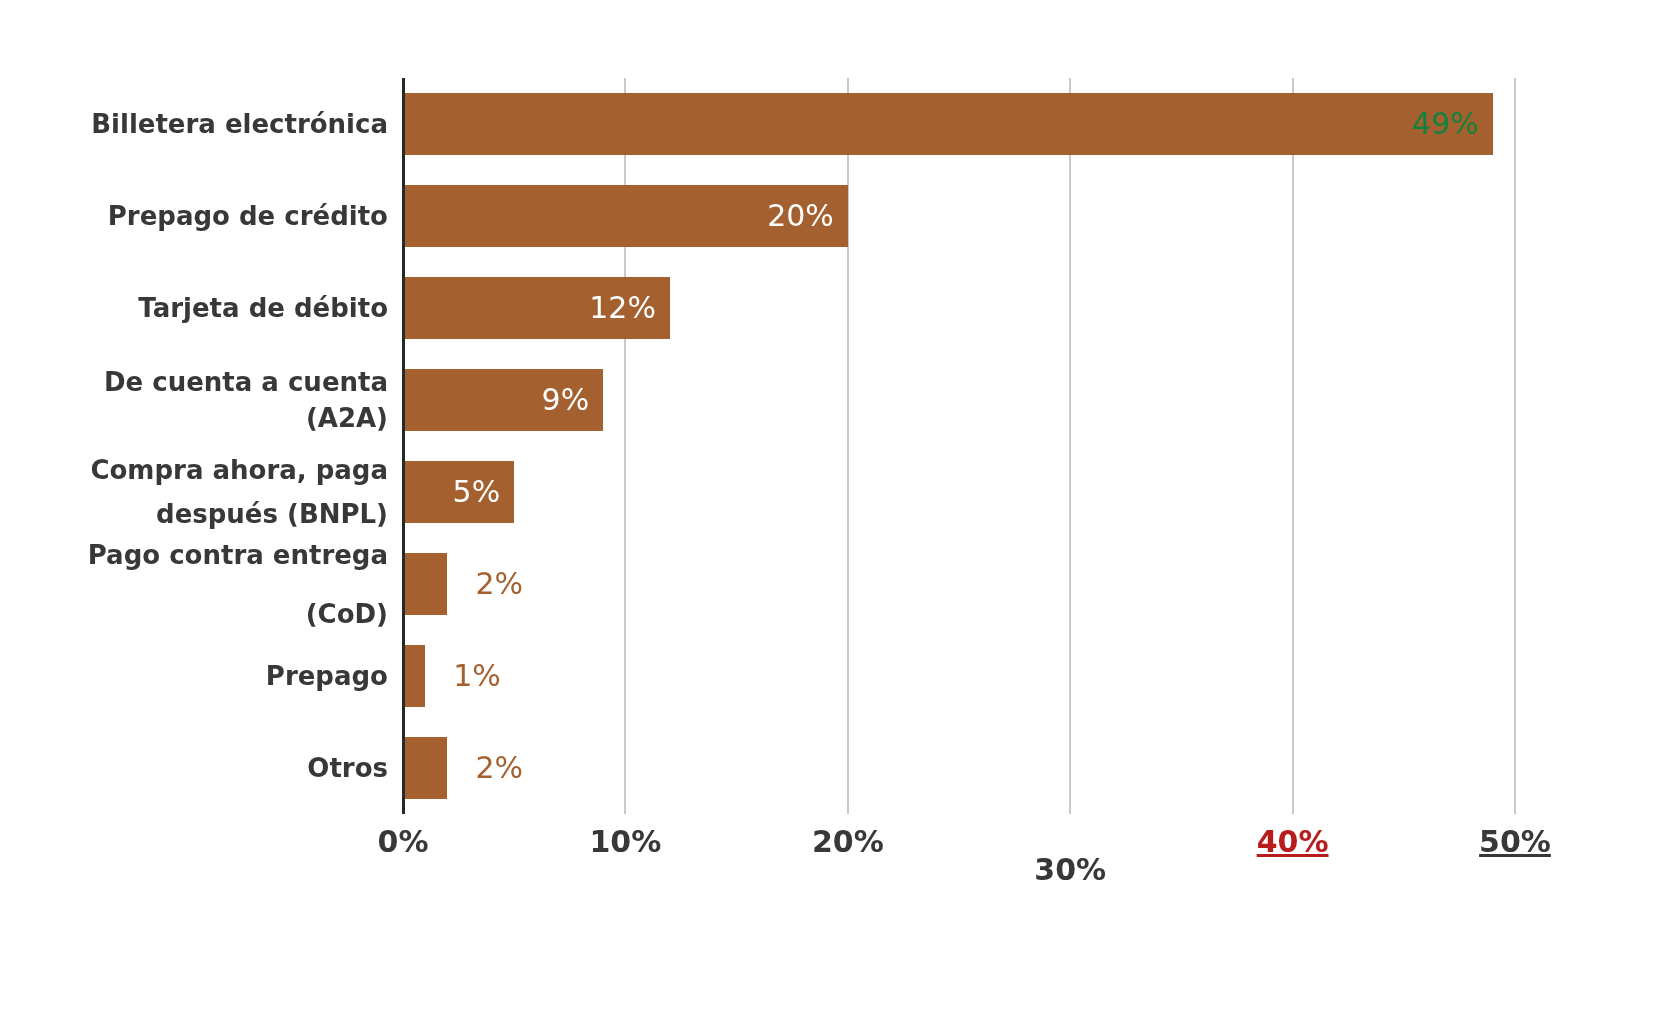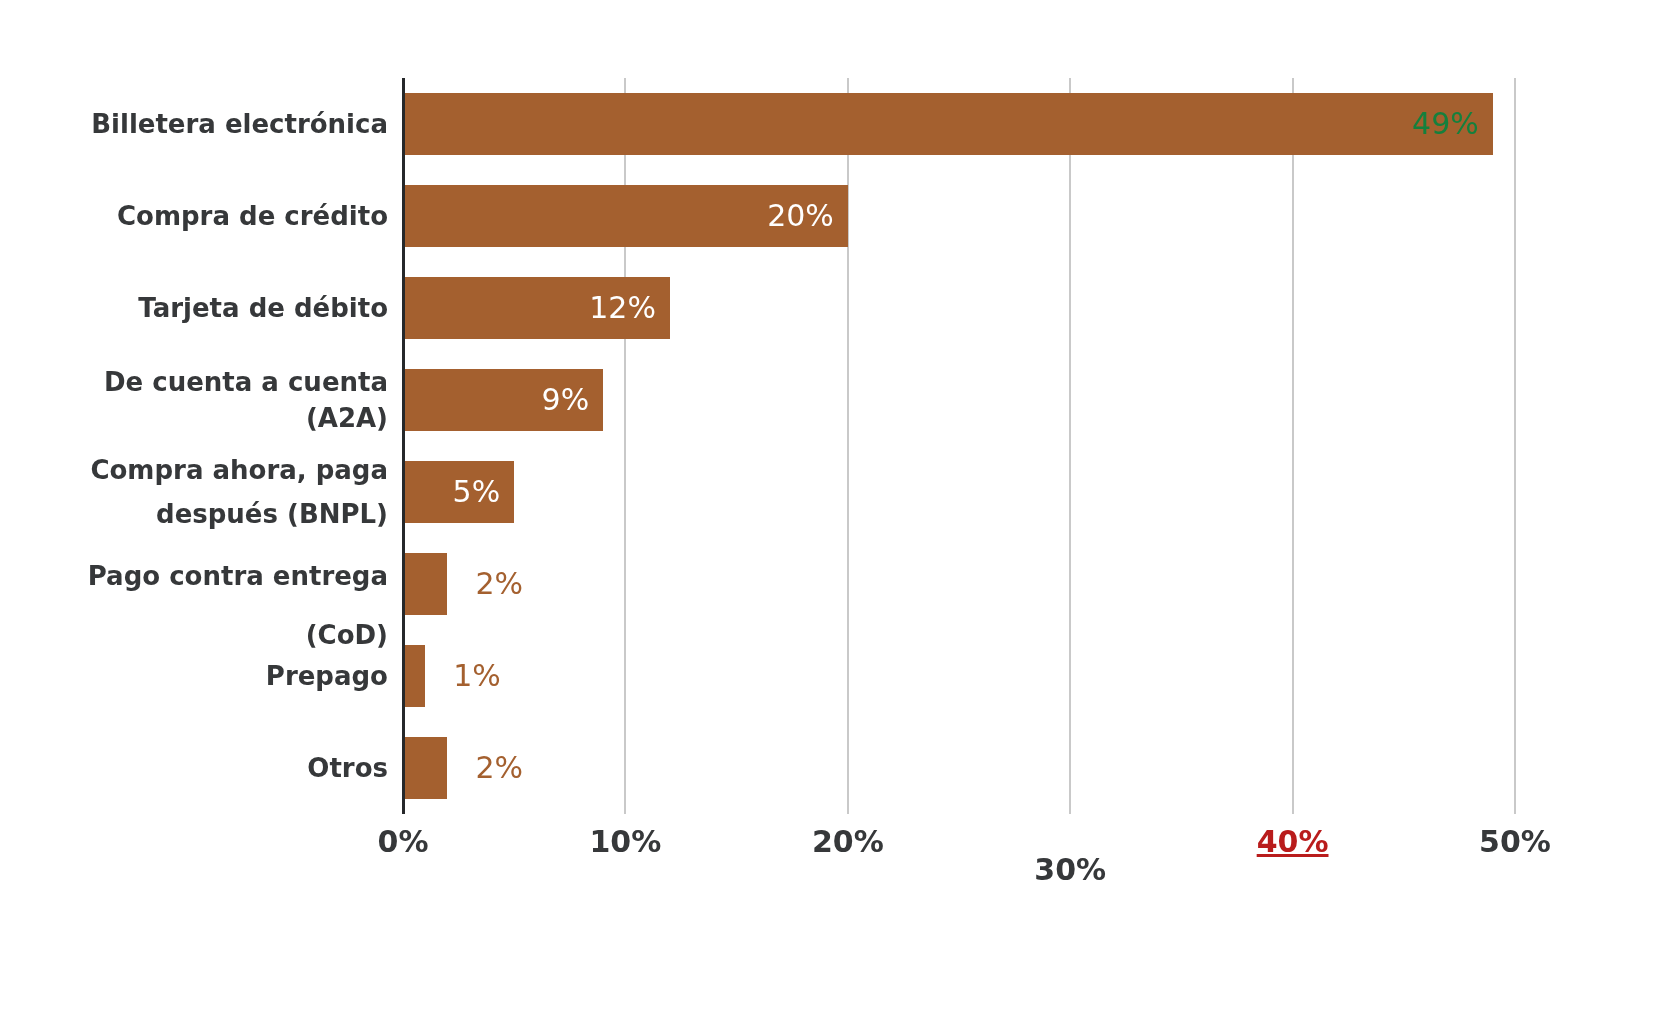--- a/index.html
+++ b/index.html
@@ -136,34 +136,34 @@
 </head>
 <body>
 
 <div id="chart-root">
 
   <div class="ylabels-layer">
       <div class="ylabel" style="top: 15px; color: rgb(54, 56, 58);">
         <span>Billetera electrónica</span>
       </div>
       <div class="ylabel" style="top: 107px; color: rgb(54, 56, 58);">
-        <span>Compra de crédito</span>
+        <span>Prepago de crédito</span>
       </div>
       <div class="ylabel" style="top: 199px; color: rgb(54, 56, 58);">
         <span>Tarjeta de débito</span>
       </div>
       <div class="ylabel" style="top: 291px; color: rgb(54, 56, 58);">
         <span>De cuenta a cuenta</span>
         <span>(A2A)</span>
       </div>
       <div class="ylabel" style="top: 383px; color: rgb(54, 56, 58); gap: 8px;">
         <span>Compra ahora, paga</span>
         <span>después (BNPL)</span>
       </div>
-      <div class="ylabel" style="top: 496px; color: rgb(54, 56, 58); gap: 23px;">
+      <div class="ylabel" style="top: 475px; color: rgb(54, 56, 58); gap: 23px;">
         <span>Pago contra entrega</span>
         <span>(CoD)</span>
       </div>
       <div class="ylabel" style="top: 567px; color: rgb(54, 56, 58);">
         <span>Prepago</span>
       </div>
       <div class="ylabel" style="top: 659px; color: rgb(54, 56, 58);">
         <span>Otros</span>
       </div>
     </div>
@@ -212,16 +212,16 @@
         </div>
       </div>
   </div>
 
   <div class="xlabels-layer">
       <div class="xtick" style="left: 0px; color: rgb(54, 56, 58);">0%</div>
       <div class="xtick" style="left: 222.4px; color: rgb(54, 56, 58);">10%</div>
       <div class="xtick" style="left: 444.8px; color: rgb(54, 56, 58);">20%</div>
       <div class="xtick" style="left: 667.2px; color: rgb(54, 56, 58); margin-top: 28px;">30%</div>
       <div class="xtick" style="left: 889.6px; color: #b91c1c; text-decoration: underline;">40%</div>
-      <div class="xtick" style="left: 1112px; color: rgb(54, 56, 58);">50%</div>
+      <div class="xtick" style="left: 1112px; color: rgb(54, 56, 58); text-decoration: underline;">50%</div>
     </div>
 
 </div>
 
 </body></html>

